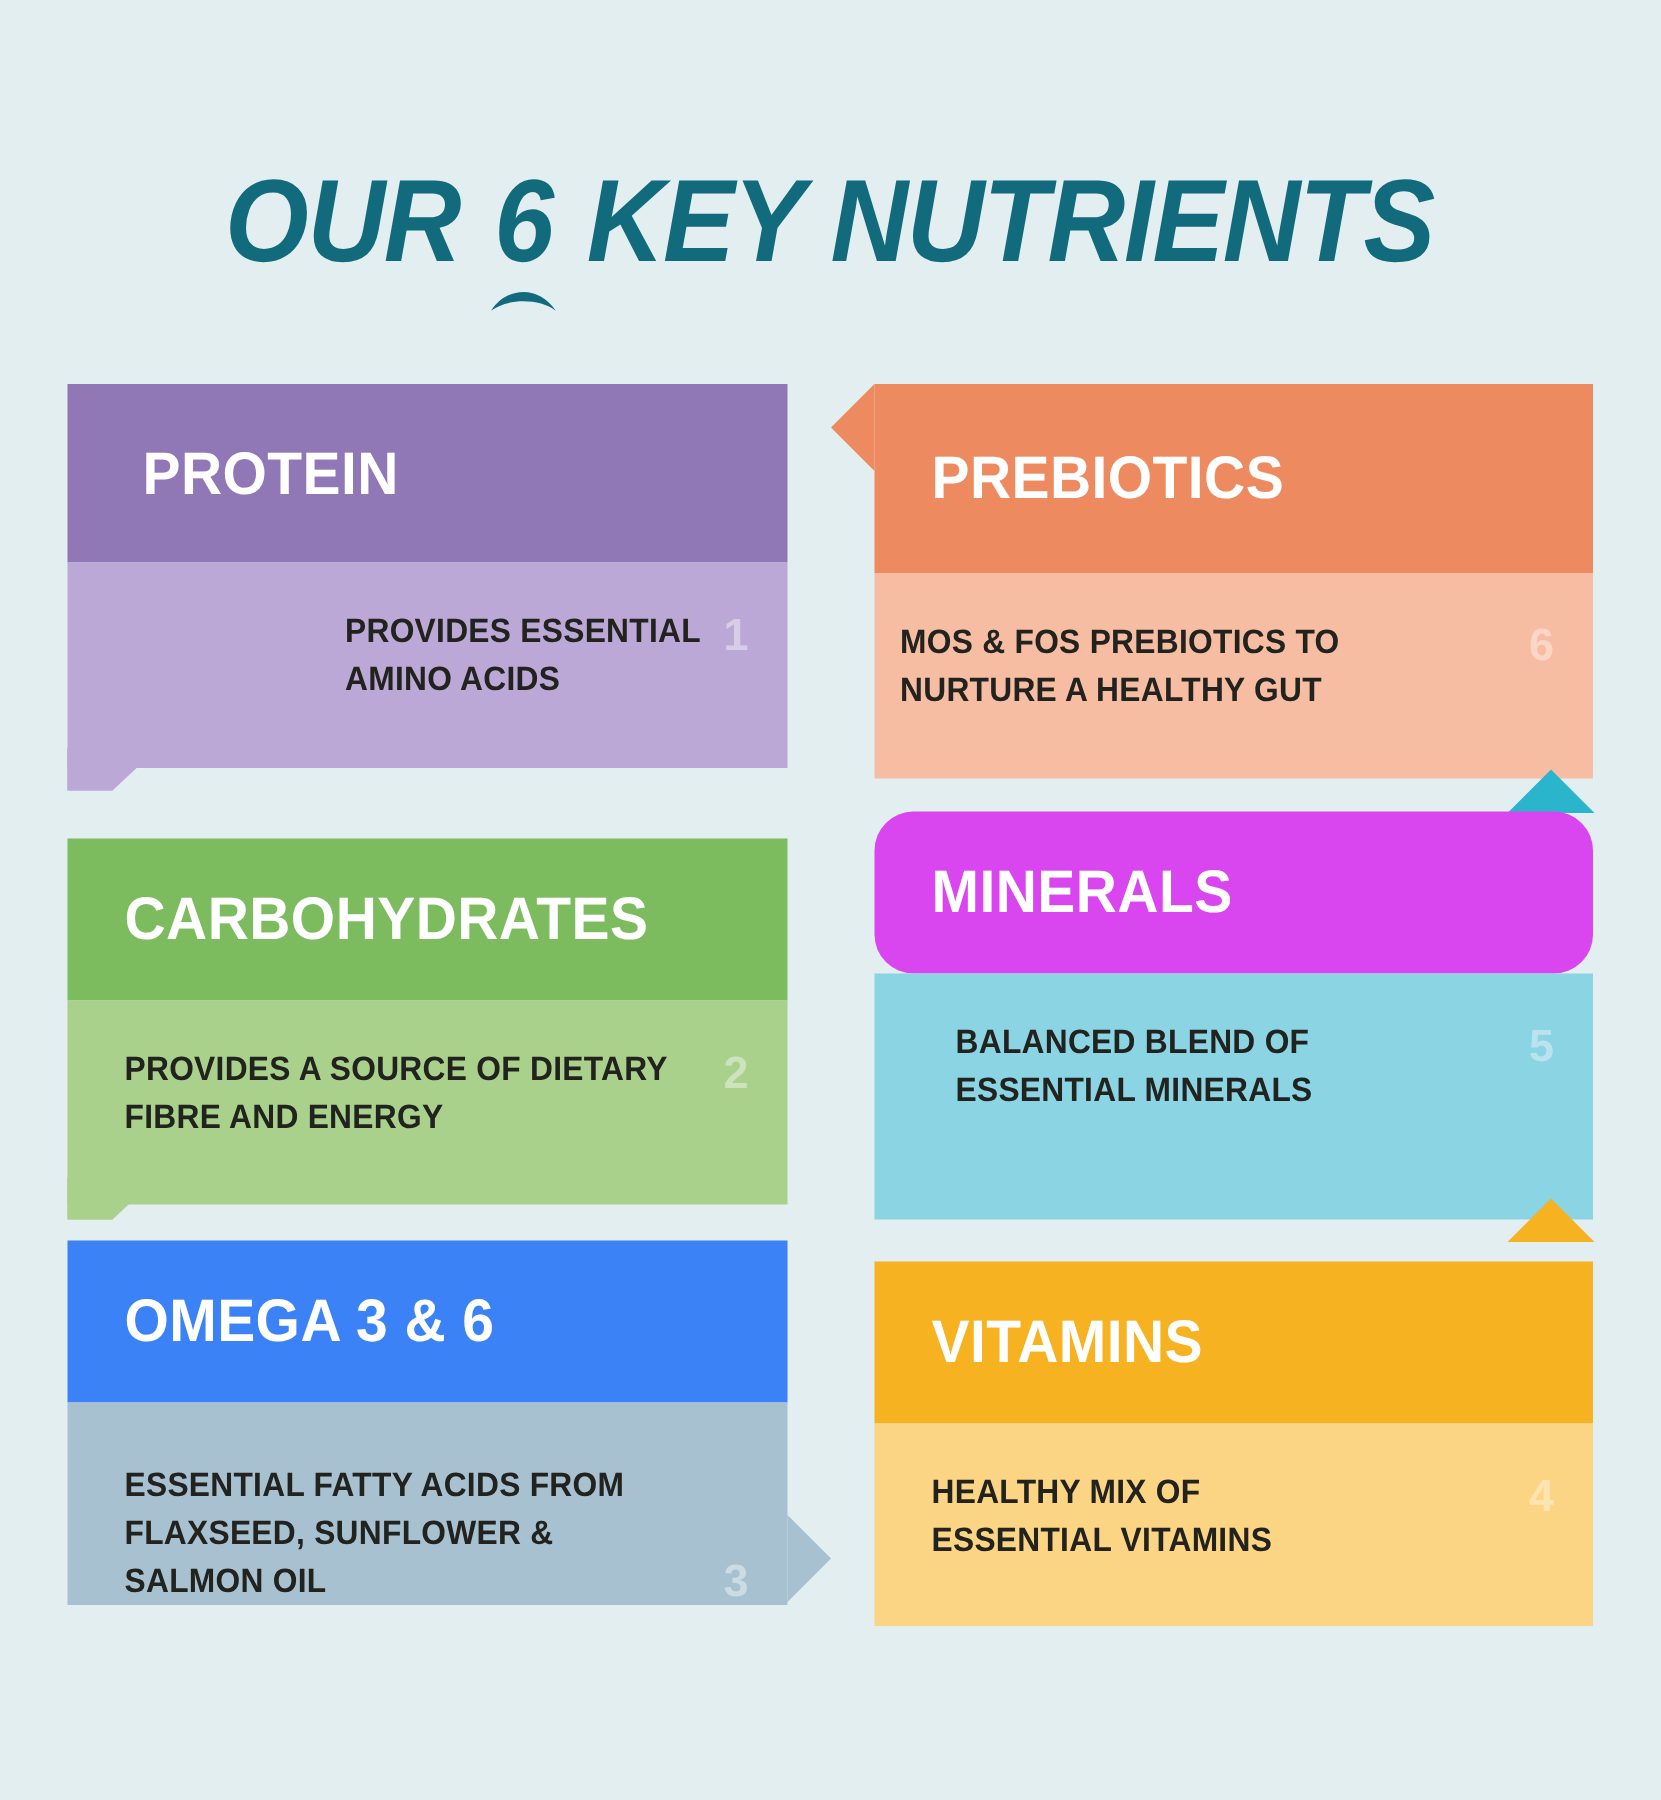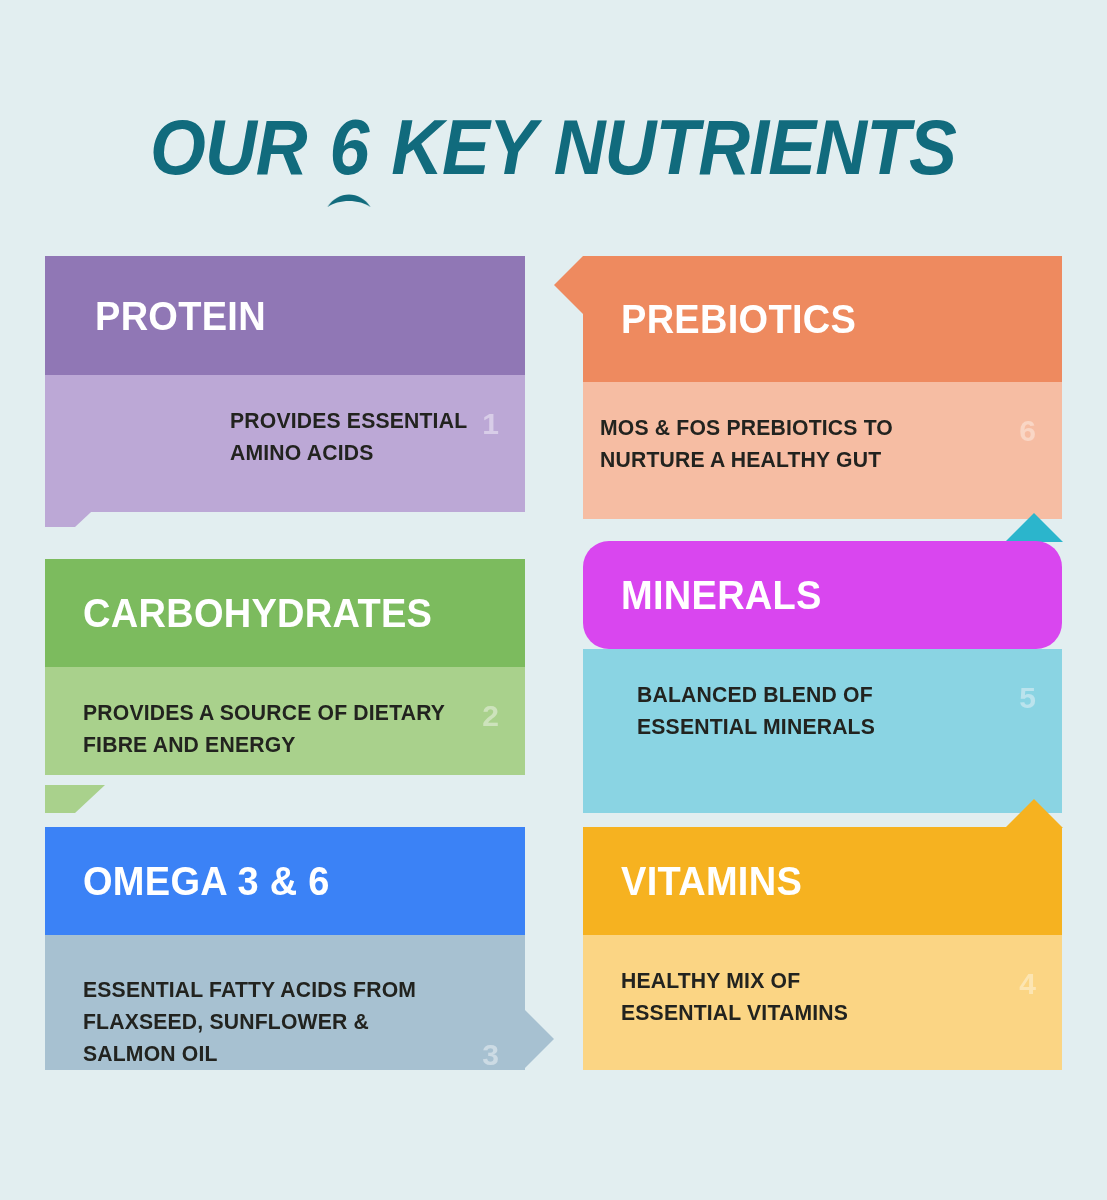--- a/index.html
+++ b/index.html
@@ -121,21 +121,21 @@
   #tab-protein {
     left: 45px; top: 499px;
     border-left: 30px solid #bca8d6;
     border-right: 30px solid transparent;
     border-top: 28px solid #bca8d6;
   }
 
   
   #card-carbs { left: 45px; top: 541px; width: 480px; margin-top: 18px; }
   #card-carbs .card-header { height: 108px; padding-left: 38px; background: #7cbb5e; }
-  #card-carbs .card-body { height: 108px; padding: 30px 26px 0 38px; background: #a9d18c; }
+  #card-carbs .card-body { height: 136px; padding: 30px 26px 0 38px; background: #a9d18c; }
   #card-carbs .num { color: #dceacf; margin-top: 4px; }
   #tab-carbs {
     left: 45px; top: 785px;
     border-left: 30px solid #a9d18c;
     border-right: 30px solid transparent;
     border-top: 28px solid #a9d18c;
   }
 
   
   #card-omega { left: 45px; top: 827px; width: 480px; }
@@ -168,21 +168,21 @@
   #card-minerals .num { color: #cfeaf1; margin-top: 4px; }
   #tab-minerals {
     left: 1005px; top: 513px;
     border-left: 29px solid transparent;
     border-right: 29px solid transparent;
     border-bottom: 29px solid #2bb5cc;
   }
 
   
   #card-vitamins { left: 583px; top: 827px; width: 479px; }
-  #card-vitamins .card-header { height: 108px; padding-left: 38px; background: #f6b220; }
+  #card-vitamins .card-header { height: 108px; padding-left: 38px; background: #f6b220; margin-top: 14px; }
   #card-vitamins .card-body { height: 135px; padding: 30px 26px 13px 38px; background: #fbd584; }
   #card-vitamins .num { color: #fdecc4; margin-top: 4px; }
   #tab-vitamins {
     left: 1005px; top: 799px;
     border-left: 29px solid transparent;
     border-right: 29px solid transparent;
     border-bottom: 29px solid #f6b220;
   }
 </style>
 </head>

